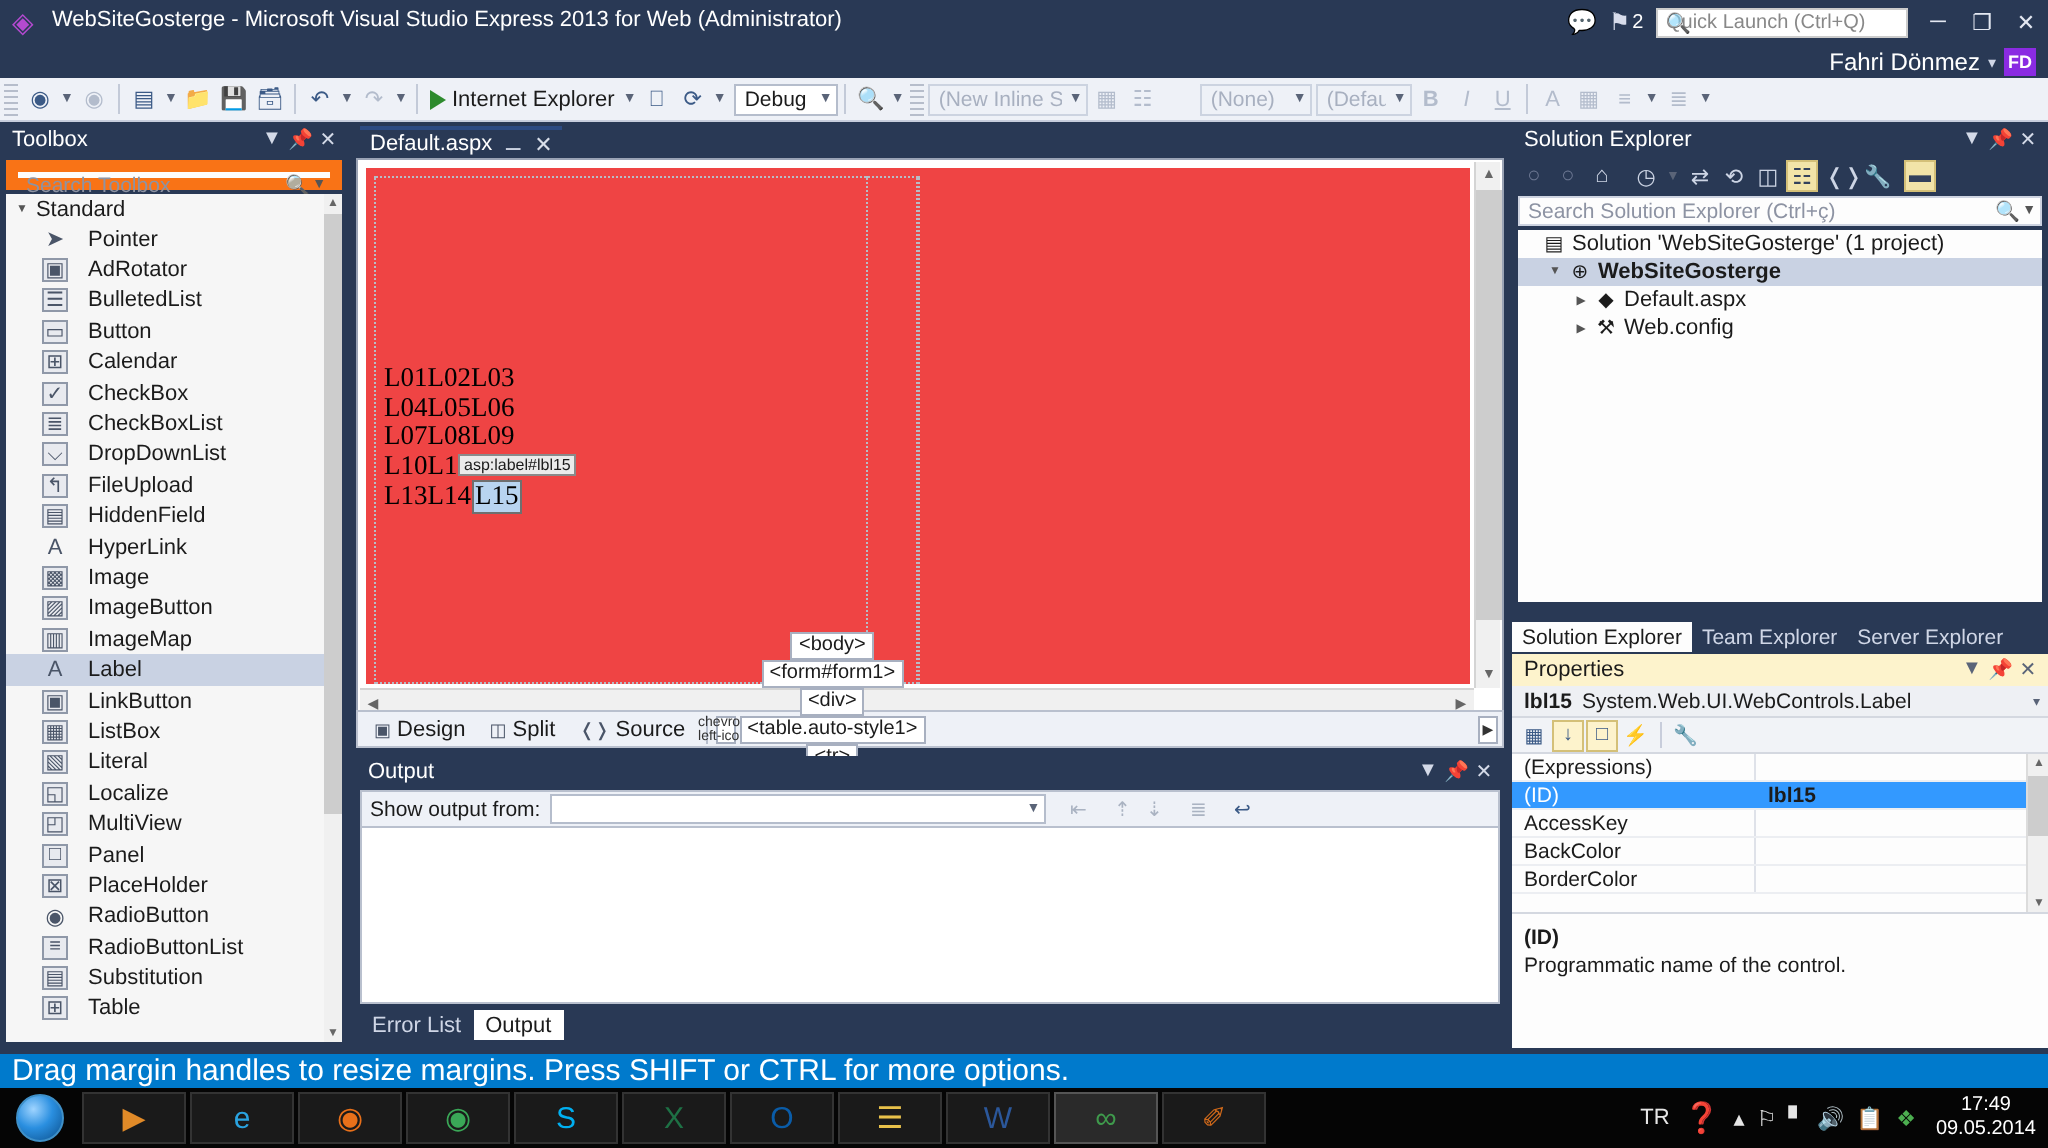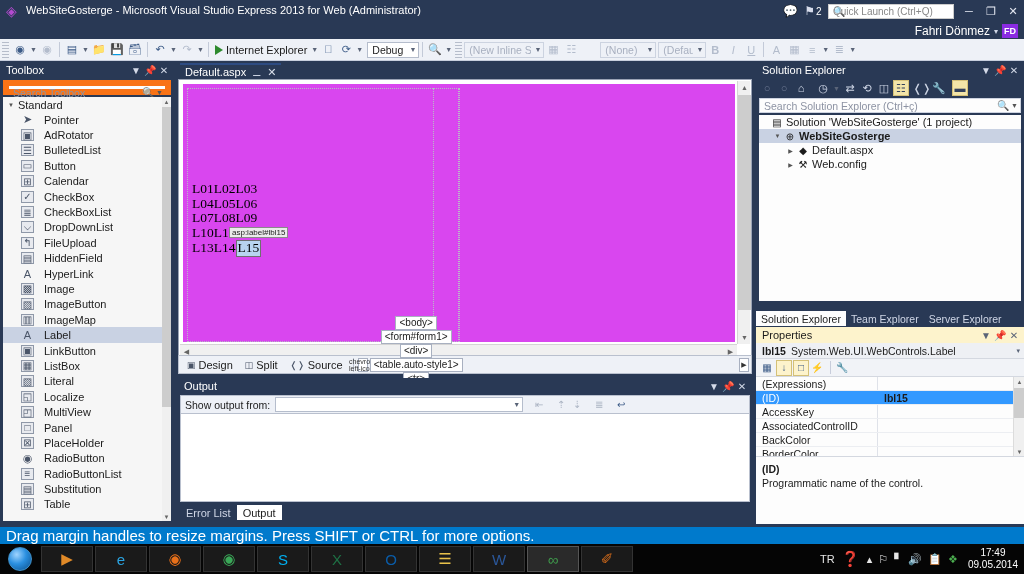--- a/index.html
+++ b/index.html
@@ -73,21 +73,21 @@
   .tbx-sb .thumb { position:absolute; top:10px; width:9px; height:300px; background:#cdcdcd; }
 
   
   .doc { position:absolute; left:178px; top:62px; width:574px; height:314px; }
   .doctab { position:absolute; left:0; top:0; width:574px; height:17px; }
   .tab-active { position:absolute; left:2px; top:1px; height:16px; background:#293955; border-top:2px solid #2d4b82; display:flex; align-items:center; padding:0 5px; gap:6px; }
   .tab-active .nm { font-size:11px; color:#fff; }
   .tab-active .pin { font-size:10px; color:#c8d0e0; }
   .tab-active .cl { font-size:11px; color:#d8dee9; }
   .designer { position:absolute; left:0; top:17px; width:574px; height:280px; background:#fff; border:1px solid #9aa3b5; }
-  .design-surface { position:absolute; left:4px; top:4px; right:16px; bottom:16px; background:#d946ef; }
+  .design-surface { position:absolute; left:4px; top:4px; right:16px; bottom:16px; background:#ef4444; }
   .dotted-box { position:absolute; left:4px; top:4px; width:272px; height:254px; border:1px dotted #b8bcc6; }
   .dotted-col { position:absolute; left:250px; top:4px; width:1px; height:254px; border-left:1px dotted #b8bcc6; }
   .dotted-col2 { position:absolute; left:276px; top:4px; width:1px; height:254px; border-left:1px dotted #b8bcc6; }
   .lbl-rows { position:absolute; left:9px; top:98px; font-family:"Liberation Serif", serif; font-size:13.5px; color:#000; line-height:14.5px; }
   .lbl-row { white-space:nowrap; position:relative; }
   .badge { position:absolute; background:#ebebeb; border:1px solid #8a8a8a; font-family:"Liberation Sans",sans-serif; font-size:8px; color:#1b1b1b; padding:0 2px; line-height:10px; height:11px; white-space:nowrap; }
   .selbox { display:inline-block; border:1px solid #6f6f6f; background:#b8d4f0; padding:0 1px; position:relative; }
   .dv-sb { position:absolute; right:1px; top:1px; width:13px; bottom:14px; background:#f0f0f0; border-left:1px solid #d4d4d4; }
   .dv-sb .ar { width:13px; height:13px; display:flex; align-items:center; justify-content:center; font-size:7px; color:#666; }
   .dv-sb .ar.bot { position:absolute; bottom:0; }
@@ -579,24 +579,20 @@
           </div>
           <div class="prow sel">
             <div class="pn">(ID)</div>
             <div class="pv">lbl15</div>
           </div>
           <div class="prow">
             <div class="pn">AccessKey</div>
             <div class="pv"></div>
           </div>
           <div class="prow">
-            <div class="pn">AssociatedControlID</div>
-            <div class="pv"></div>
-          </div>
-          <div class="prow">
             <div class="pn">BackColor</div>
             <div class="pv"></div>
           </div>
           <div class="prow">
             <div class="pn">BorderColor</div>
             <div class="pv"></div>
           </div>
         </div>
       <div class="pgrid-sb">
         <div class="ar">▲</div>

